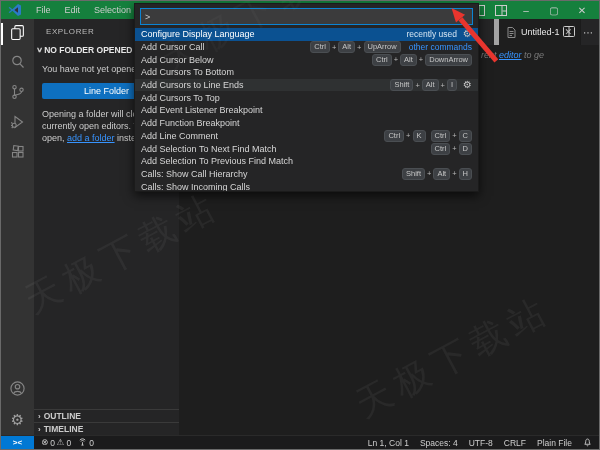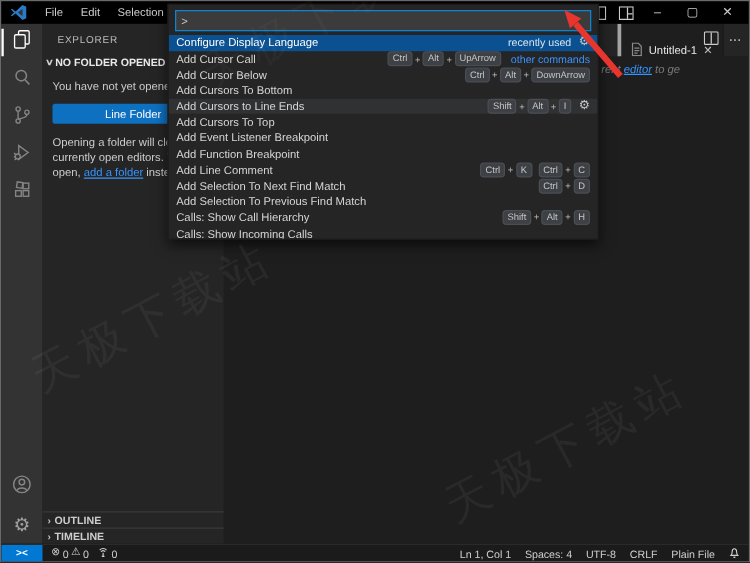--- a/index.html
+++ b/index.html
@@ -1,20 +1,20 @@
 <!DOCTYPE html>
 <html><head>
 <meta charset="utf-8">
 <style>
   html,body{margin:0;padding:0;background:#111;}
   *{box-sizing:border-box;font-family:"Liberation Sans",sans-serif;}
   .window{position:relative;width:600px;height:450px;background:#1e1e1e;overflow:hidden;border:1px solid #6a6a6a;}
 
   
-  .titlebar{height:18px;background:#000000;display:flex;align-items:center;position:relative;z-index:10;}
+  .titlebar{height:18px;background:#15803d;display:flex;align-items:center;position:relative;z-index:10;}
   .vslogo{width:14px;height:12px;margin:0 8px 0 7px;}
   .menubar{display:flex;gap:2px;}
   .menu-item{color:#cccccc;font-size:9px;padding:2px 6px;cursor:default;}
   .tb-right{margin-left:auto;display:flex;align-items:center;gap:2px;padding-right:4px;}
   .tb-ico{width:20px;height:14px;display:flex;align-items:center;justify-content:center;color:#cccccc;}
   .tb-ico svg{display:block;}
   .winbtn{width:26px;height:16px;display:flex;align-items:center;justify-content:center;color:#cccccc;font-size:10px;}
 
   
   .activitybar{position:absolute;top:18px;left:0;width:33px;bottom:14px;background:#333333;display:flex;flex-direction:column;align-items:center;z-index:5;}
@@ -33,21 +33,21 @@
   .open-btn{margin:9px 8px 0 8px;height:16px;background:#0e70c0;color:#ffffff;font-size:9px;display:flex;align-items:center;justify-content:center;border-radius:2px;cursor:pointer;}
   .sb-para{margin:9px 0 0 8px;font-size:9px;line-height:12px;color:#cccccc;white-space:nowrap;}
   .link{color:#3794ff;cursor:pointer;text-decoration:underline;}
   .sb-bottom{position:absolute;bottom:0;left:0;right:0;}
   .sb-row{height:13px;border-top:1px solid #3a3a3a;display:flex;align-items:center;font-size:8.5px;font-weight:bold;color:#cccccc;padding-left:4px;gap:3px;}
   .sb-row .sb-chev{transform:none;font-size:8px;}
 
   
   .editorarea{position:absolute;top:18px;left:178px;right:0;bottom:14px;background:#1e1e1e;z-index:1;}
   .tabbar{height:26px;background:#252526;position:relative;}
-  .tab{position:absolute;left:315px;top:0;height:26px;background:#1e1e1e;display:flex;align-items:flex-end;padding:0 8px;gap:5px;border-left:3px solid #a3a3a3;border-right:1px solid #1b1b1b;}
+  .tab{position:absolute;left:315px;top:0;height:26px;background:#1e1e1e;display:flex;align-items:center;padding:0 8px;gap:5px;border-left:5px solid #a3a3a3;border-right:1px solid #1b1b1b;}
   .tab-label{font-size:9px;color:#e8e8e8;}
   .tab-close{font-size:9px;color:#bbbbbb;cursor:pointer;}
   .tab-actions{position:absolute;right:5px;top:0;height:26px;display:flex;align-items:center;gap:8px;color:#cccccc;}
   .dots{font-size:10px;letter-spacing:1px;color:#cccccc;}
   .editor-content{position:relative;height:calc(100% - 26px);}
   .hint{position:absolute;left:302px;top:5px;font-family:"DejaVu Sans Mono",monospace;font-style:italic;font-size:9px;color:#7a7a7a;white-space:nowrap;}
   .hint .link{font-style:italic;}
 
   
   .palette{position:absolute;left:133px;top:2px;width:345px;height:189px;background:#252526;box-shadow:0 4px 10px rgba(0,0,0,.65);z-index:40;overflow:hidden;border:1px solid #1b1b1b;}

